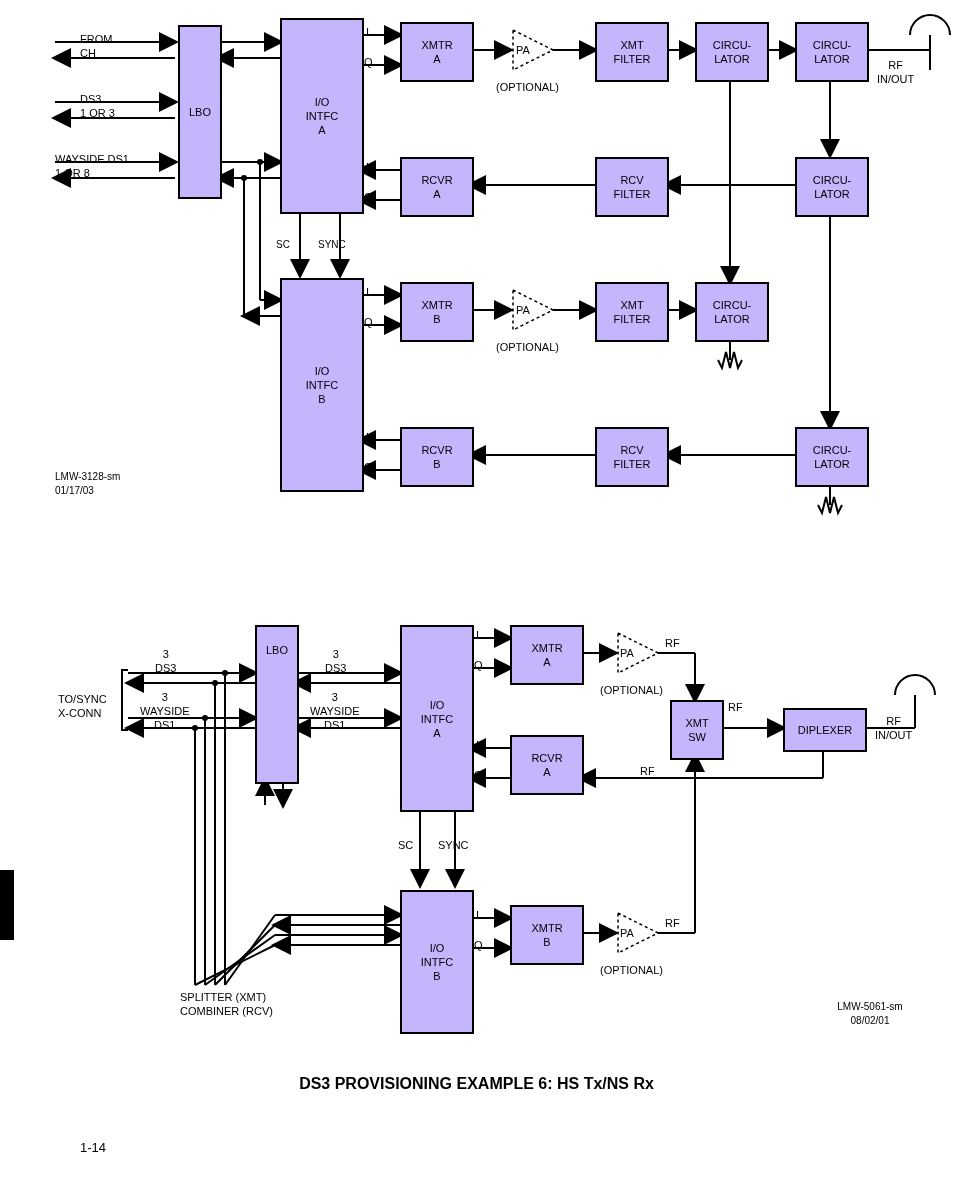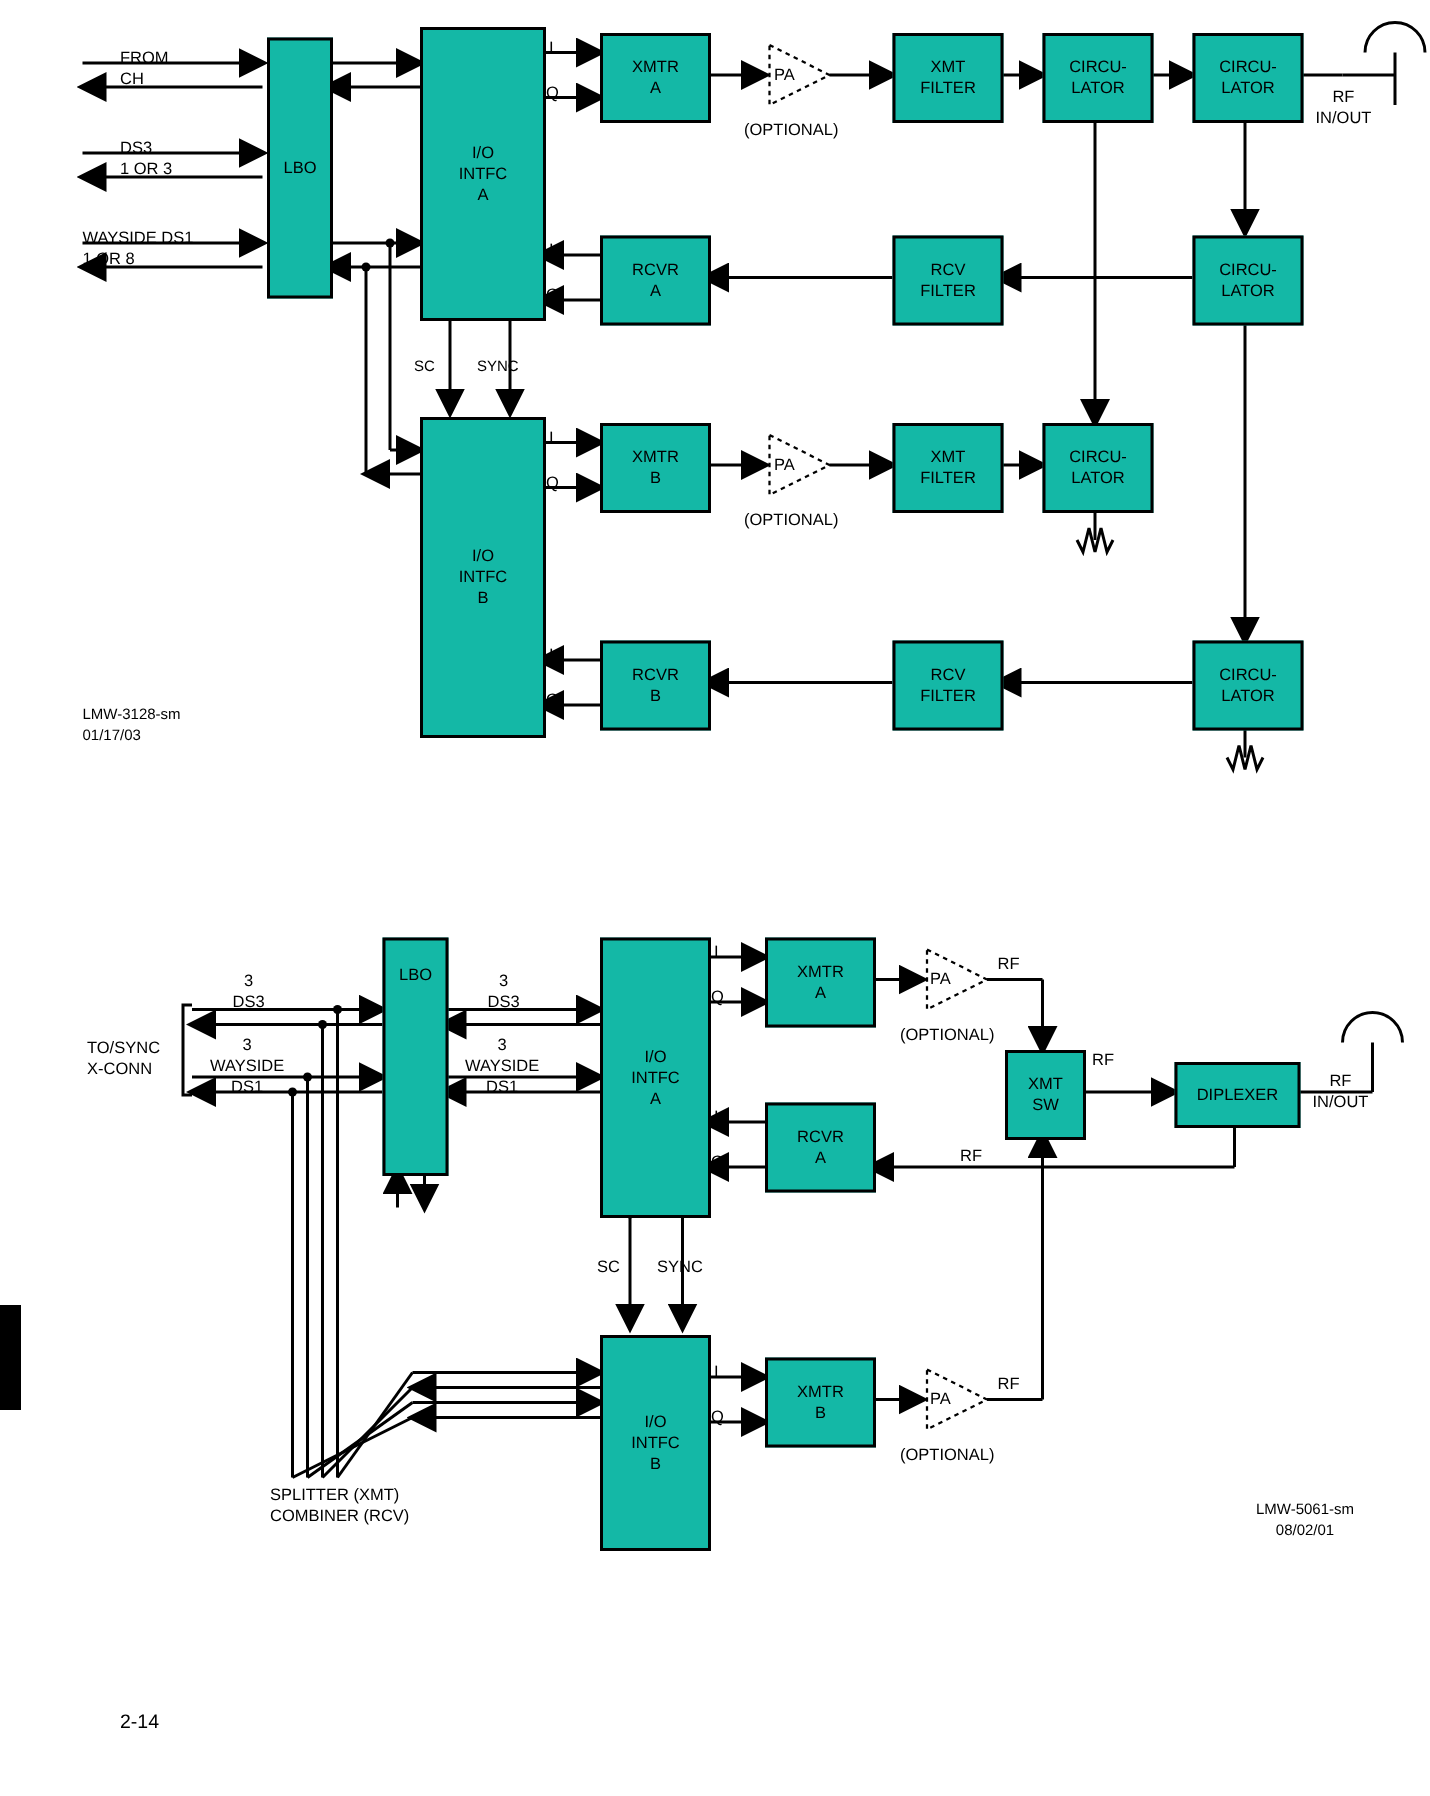--- a/index.html
+++ b/index.html
@@ -1,18 +1,18 @@
 <!DOCTYPE html>
 <html><head>
 <meta charset="utf-8">
 <style>
   body{margin:0;font-family:Helvetica,Arial,sans-serif;font-size:11px;color:#000;background:#fff}
   .page{position:relative;width:953px;height:1197px}
   
-  .bx{position:absolute;border:2px solid #000;text-align:center;display:flex;flex-direction:column;justify-content:center;align-items:center;background:#14b8a6;line-height:14px}
+  .bx{position:absolute;border:2px solid #000;text-align:center;display:flex;flex-direction:column;justify-content:center;align-items:center;background:#c4b5fd;line-height:14px}
   
   .lb{position:absolute;text-align:center;line-height:14px}
   .lbl{text-align:left}
   .lbr{}
   
   .cap{position:absolute;font-size:16px;font-weight:bold;text-align:center;width:953px;font-family:"Helvetica Neue Condensed","Arial Narrow",Arial,sans-serif}
   
   .pgnum{position:absolute;font-size:13px}
   svg{position:absolute;top:0;left:0}
   .blk{stroke:#000;stroke-width:2;fill:none}
@@ -281,15 +281,16 @@
 WAYSIDE
 DS1</div>
 <div class="lb" style="left:310px;top:690px;white-space:pre">3
 WAYSIDE
 DS1</div>
 <div class="lb lbl" style="left:180px;top:990px;white-space:pre">SPLITTER (XMT)
 COMBINER (RCV)</div>
 <div class="lb lbr" style="left:820px;top:1000px;white-space:pre;font-size:10px;width:100px">LMW-5061-sm
 08/02/01</div>
 
-
-<div class="pgnum" style="left:80px;top:1140px">2-14</div>
+<div class="cap" style="top:1075px">DS3 PROVISIONING EXAMPLE 6:   HS Tx/NS Rx</div>
+
+<div class="pgnum" style="left:80px;top:1140px">1-14</div>
 </div>
 
 </body></html>

